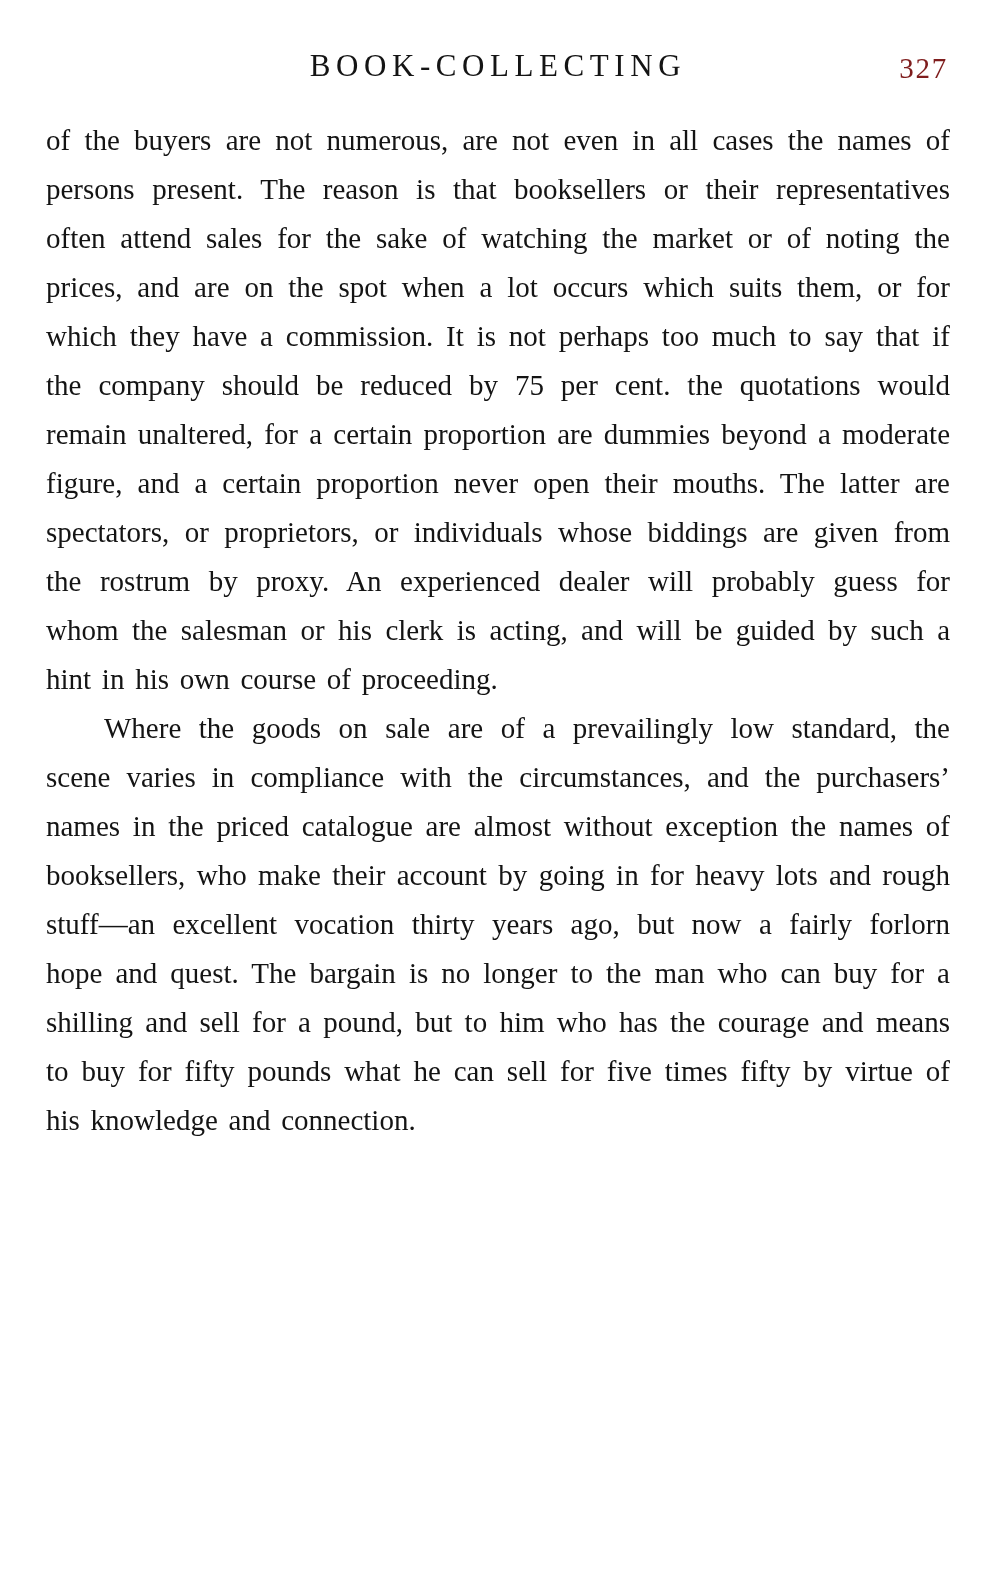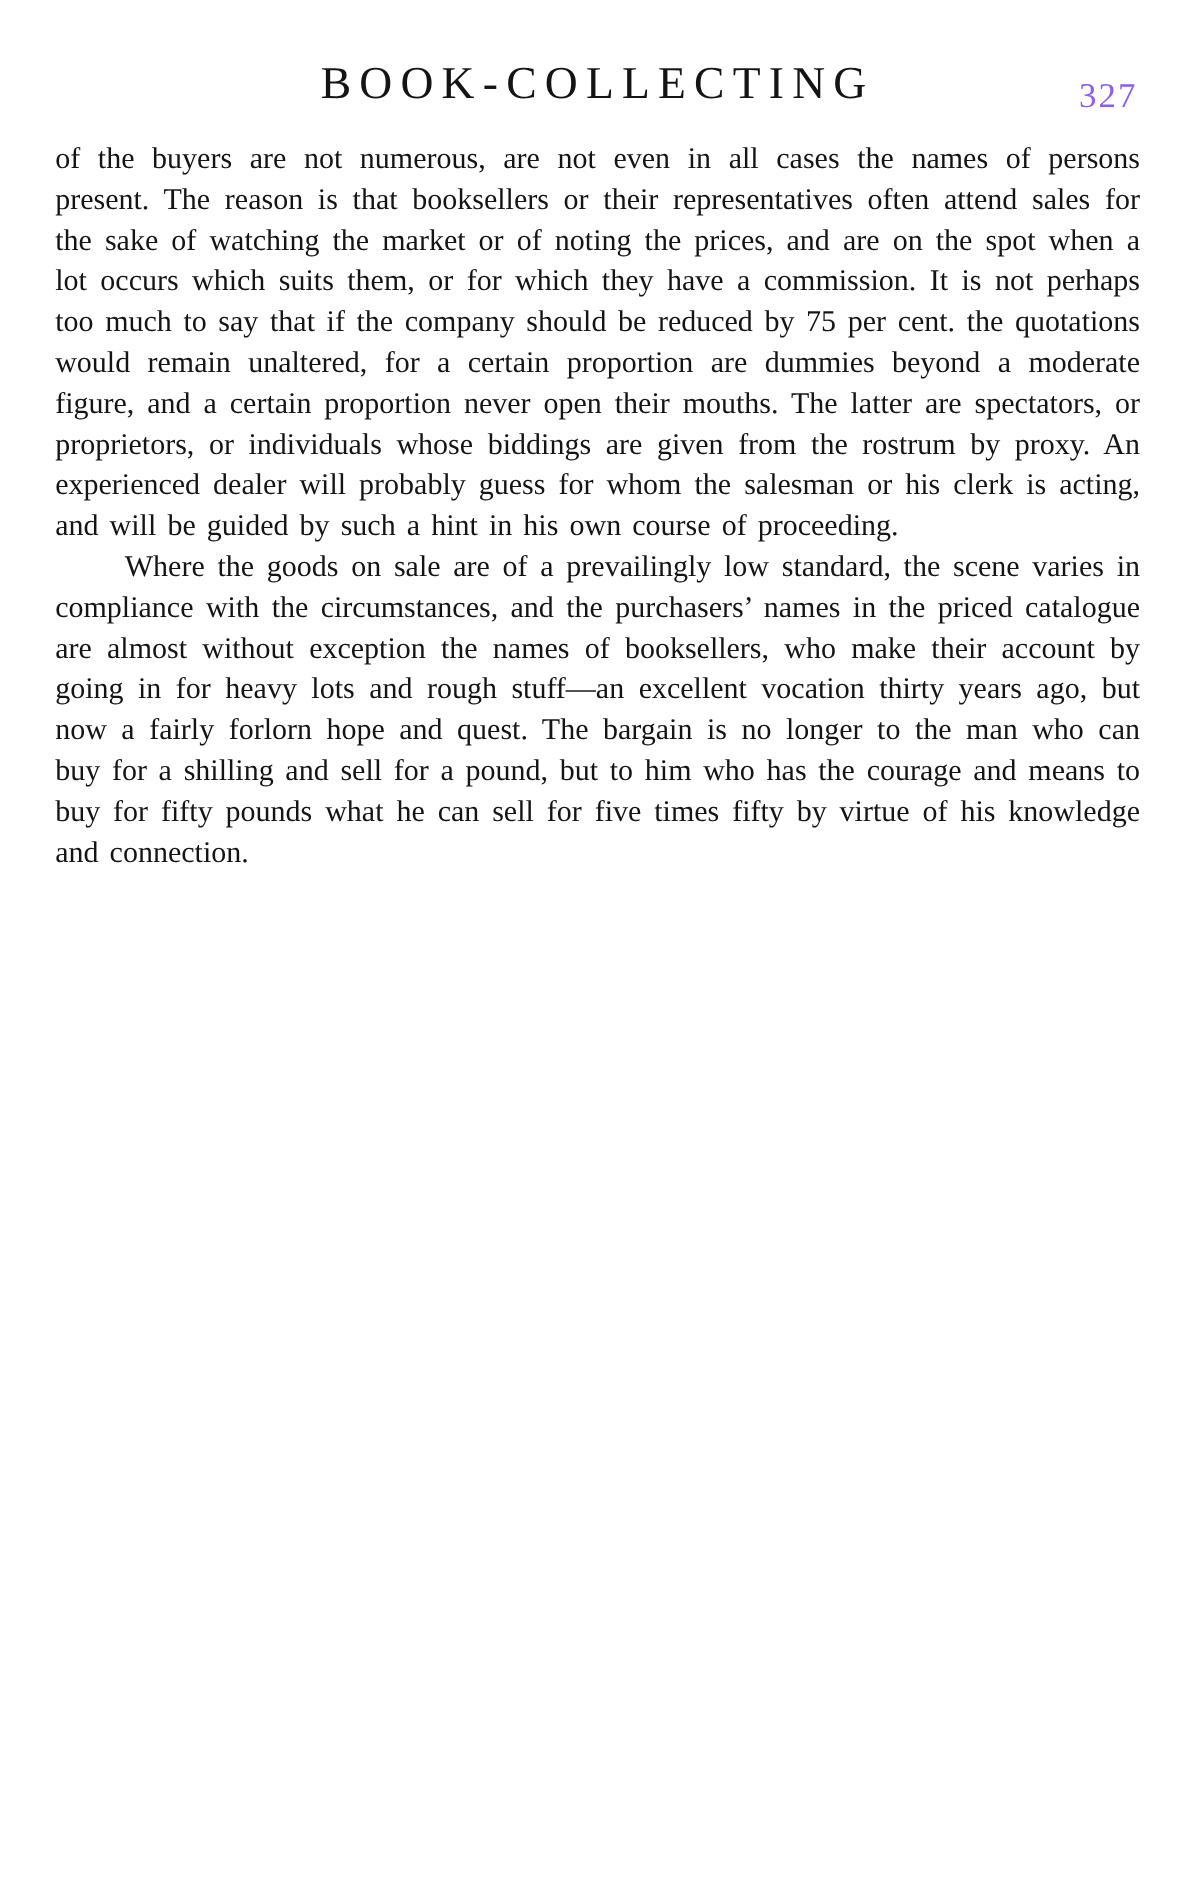--- a/index.html
+++ b/index.html
@@ -20,36 +20,36 @@
     overflow: hidden;
   }
   .running-head {
     position: relative;
     height: 44px;
     margin-bottom: 24px;
   }
   .running-head .title {
     display: block;
     text-align: center;
-    font-size: 38px;
+    font-size: 31px;
     letter-spacing: 0.18em;
     font-weight: 400;
     color: #141414;
   }
   .running-head .folio {
     position: absolute;
     right: 2px;
-    top: 16px;
+    top: 4px;
     font-size: 29px;
     letter-spacing: 0.06em;
-    color: #8b5cf6;
+    color: #7f1d1d;
   }
   .body-text {
-    font-size: 25px;
-    line-height: 34px;
+    font-size: 29px;
+    line-height: 49px;
     text-align: justify;
     word-spacing: 0.12em;
     color: #141414;
   }
   .body-text p {
     margin: 0;
   }
   .body-text p.indent {
     text-indent: 58px;
   }

